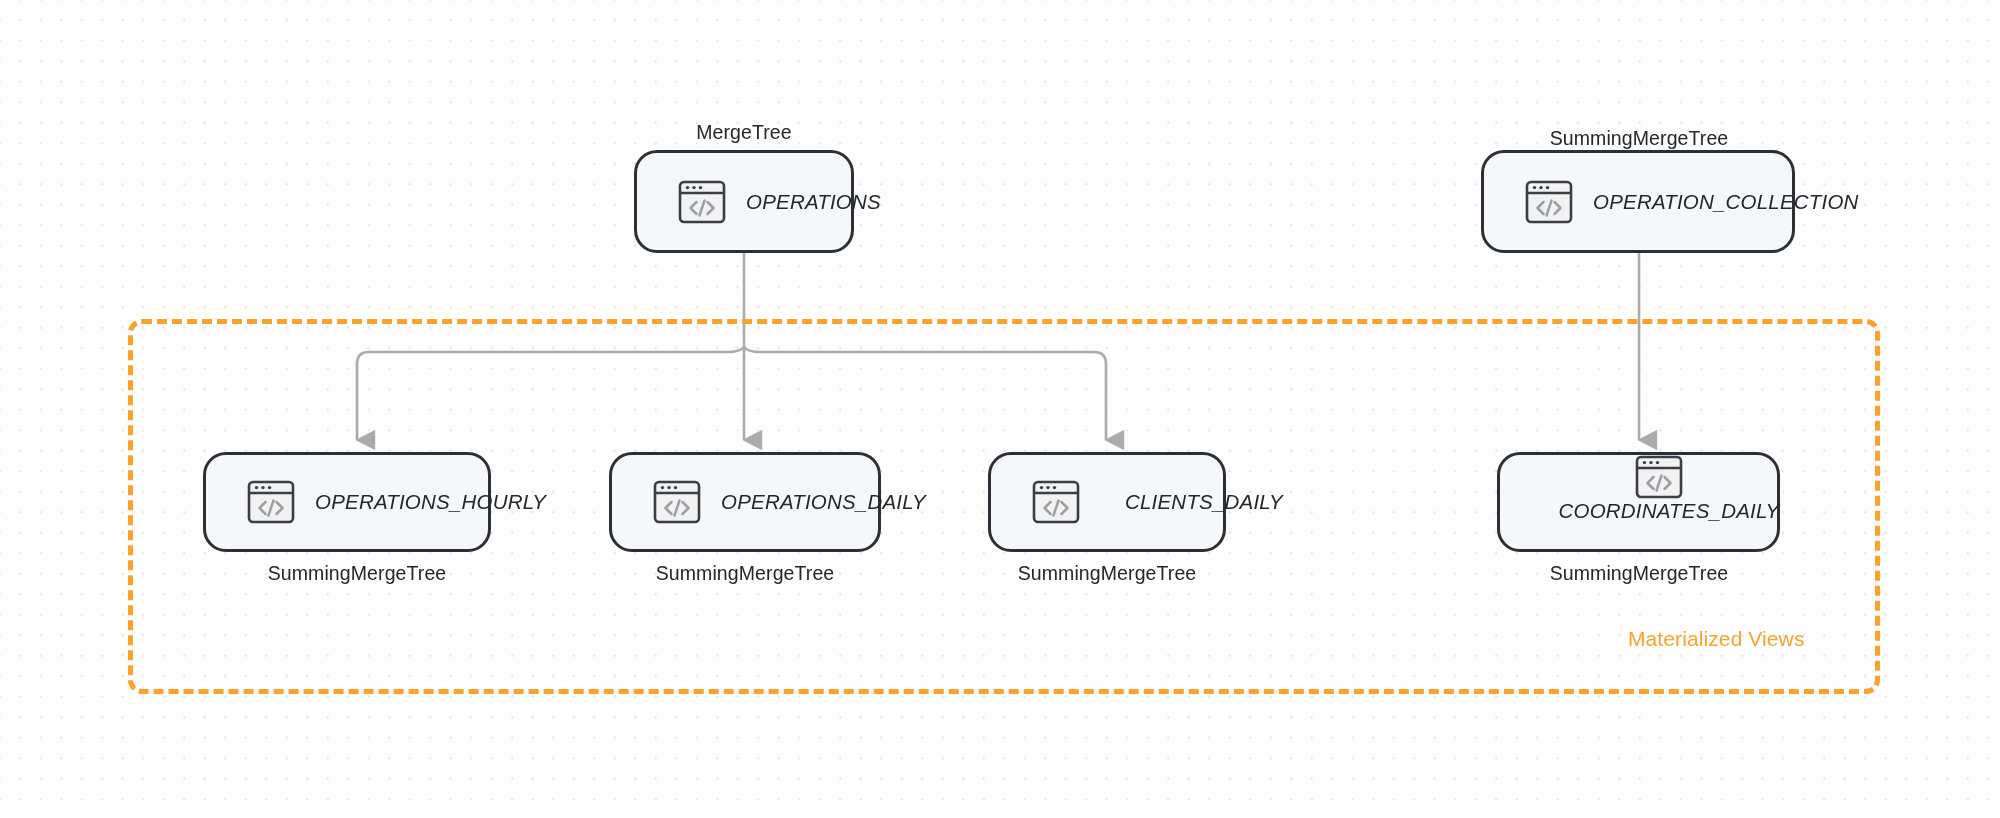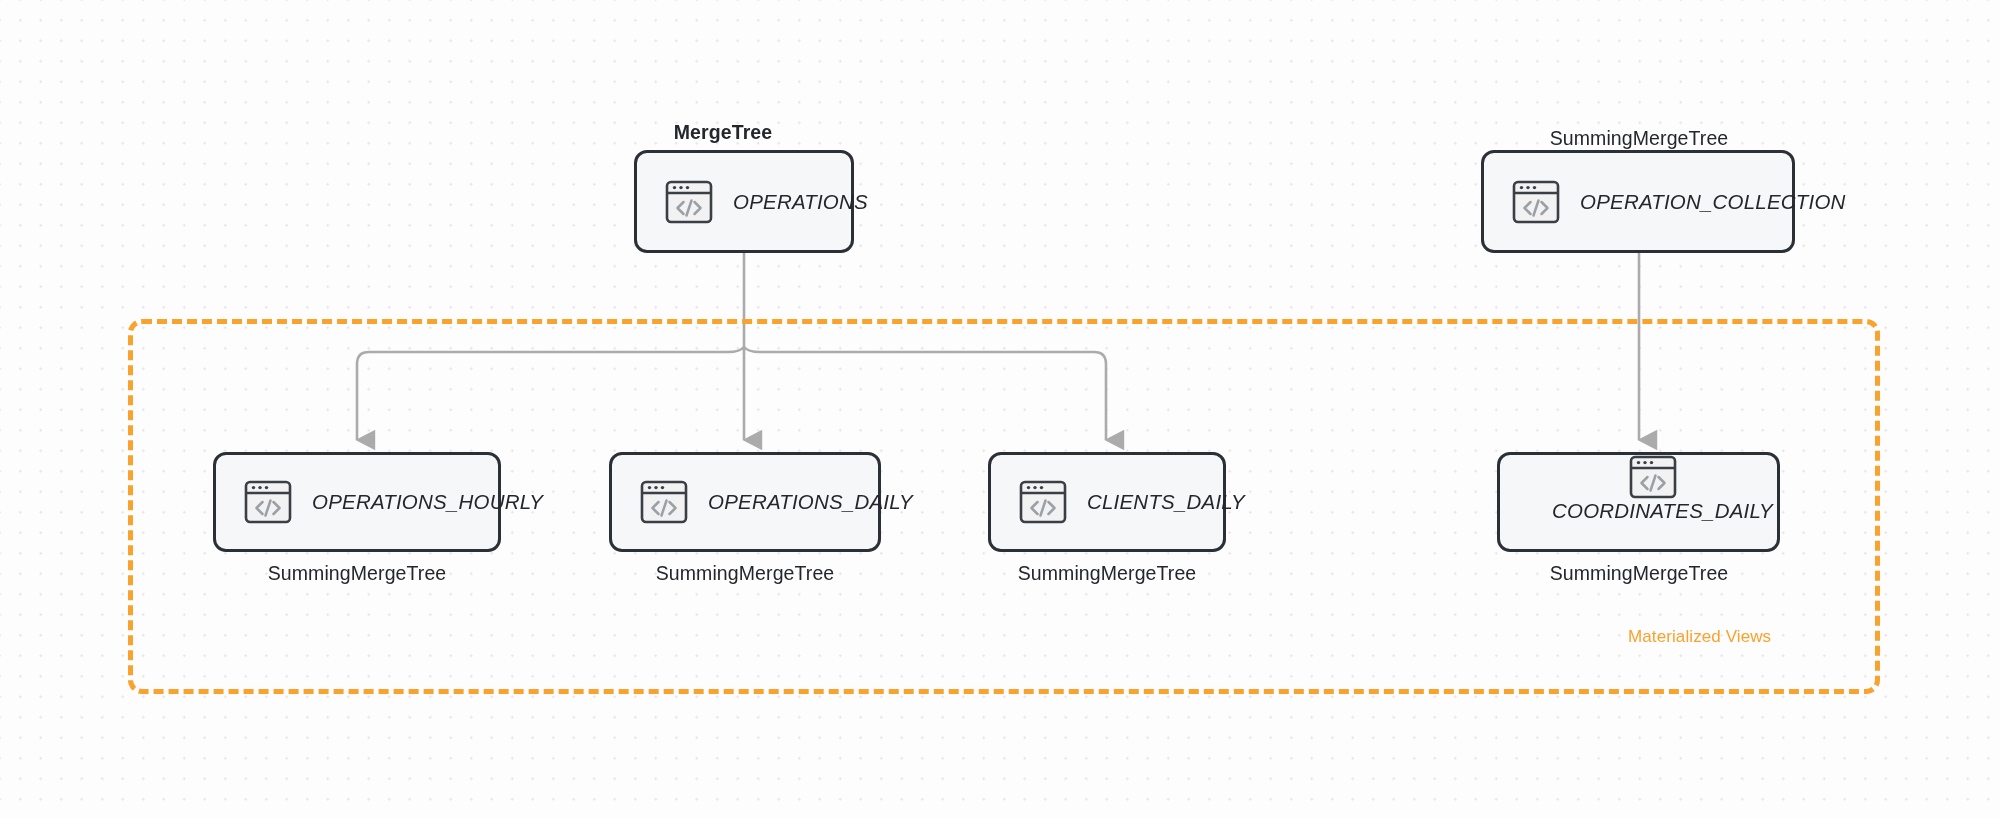--- a/index.html
+++ b/index.html
@@ -31,36 +31,36 @@
   
   .group-box {
     position: absolute;
     border: 5px dashed #f9a22e;
     border-radius: 14px;
     box-sizing: border-box;
   }
   .group-label {
     position: absolute;
     color: #f9a22e;
-    font-size: 17px;
+    font-size: 21px;
     font-weight: 400;
     white-space: nowrap;
     letter-spacing: 0.1px;
   }
 
   
   .node {
     position: absolute;
     box-sizing: border-box;
     background: #f6f7f8;
     border: 3.2px solid #2b3037;
-    border-radius: 13px;
+    border-radius: 23px;
     display: flex;
     align-items: center;
-    padding-left: 28px;
+    padding-left: 41px;
   }
   .node-label {
     font-style: italic;
     font-size: 20.5px;
     color: #23262b;
     white-space: nowrap;
     letter-spacing: 0.2px;
     margin-left: 20px;
   }
   .node-icon {
@@ -99,21 +99,21 @@
     <path d="M 744 347 L 744 440" fill="none" stroke="#ababab" stroke-width="2.6" marker-end="url(#arrowhead)"></path>
 
     <path d="M 744 347 Q 748 352 760 352 L 1094 352 Q 1106 352 1106 364 L 1106 440" fill="none" stroke="#ababab" stroke-width="2.6" marker-end="url(#arrowhead)"></path>
 
     <path d="M 1639 252 L 1639 440" fill="none" stroke="#ababab" stroke-width="2.6" marker-end="url(#arrowhead)"></path>
   </svg>
 
   <div class="group-box" style="left:128px; top:319px; width:1752px; height:375px;"></div>
   <div class="group-label" style="left:1628px; top:627px;">Materialized Views</div>
 
-  <div class="caption" style="left:623px; top:121px; width:200px;font-weight:bold;">MergeTree</div>
+  <div class="caption" style="left:644px; top:121px; width:200px;">MergeTree</div>
   <div class="caption" style="left:1499px; top:127px; width:280px;">SummingMergeTree</div>
 
   <div class="node" style="left:634px; top:150px; width:220px; height:103px;">
     <svg class="node-icon" viewBox="0 0 48 44" xmlns="http://www.w3.org/2000/svg">
       <rect x="2" y="2" width="44" height="40" rx="4" fill="#f2f2f2" stroke="#3a3f46" stroke-width="2.6"></rect>
       <path d="M 2 13 L 46 13" stroke="#3a3f46" stroke-width="2.4"></path>
       <circle cx="9.5" cy="7.6" r="1.7" fill="#3a3f46"></circle>
       <circle cx="16" cy="7.6" r="1.7" fill="#3a3f46"></circle>
       <circle cx="22.5" cy="7.6" r="1.7" fill="#3a3f46"></circle>
       <path d="M 18.5 22 L 12.5 28 L 18.5 34" fill="none" stroke="#9aa0a6" stroke-width="2.5" stroke-linecap="round" stroke-linejoin="round"></path>
@@ -130,21 +130,21 @@
       <circle cx="9.5" cy="7.6" r="1.7" fill="#3a3f46"></circle>
       <circle cx="16" cy="7.6" r="1.7" fill="#3a3f46"></circle>
       <circle cx="22.5" cy="7.6" r="1.7" fill="#3a3f46"></circle>
       <path d="M 18.5 22 L 12.5 28 L 18.5 34" fill="none" stroke="#9aa0a6" stroke-width="2.5" stroke-linecap="round" stroke-linejoin="round"></path>
       <path d="M 29.5 22 L 35.5 28 L 29.5 34" fill="none" stroke="#9aa0a6" stroke-width="2.5" stroke-linecap="round" stroke-linejoin="round"></path>
       <path d="M 26.5 20.5 L 21.5 35.5" fill="none" stroke="#9aa0a6" stroke-width="2.5" stroke-linecap="round"></path>
     </svg>
     <span class="node-label">OPERATION_COLLECTION</span>
   </div>
 
-  <div class="node" style="left:213px; top:452px; width:288px; height:100px;align-items:center;">
+  <div class="node" style="left:203px; top:452px; width:288px; height:100px;align-items:center;">
     <svg class="node-icon" viewBox="0 0 48 44" xmlns="http://www.w3.org/2000/svg">
       <rect x="2" y="2" width="44" height="40" rx="4" fill="#f2f2f2" stroke="#3a3f46" stroke-width="2.6"></rect>
       <path d="M 2 13 L 46 13" stroke="#3a3f46" stroke-width="2.4"></path>
       <circle cx="9.5" cy="7.6" r="1.7" fill="#3a3f46"></circle>
       <circle cx="16" cy="7.6" r="1.7" fill="#3a3f46"></circle>
       <circle cx="22.5" cy="7.6" r="1.7" fill="#3a3f46"></circle>
       <path d="M 18.5 22 L 12.5 28 L 18.5 34" fill="none" stroke="#9aa0a6" stroke-width="2.5" stroke-linecap="round" stroke-linejoin="round"></path>
       <path d="M 29.5 22 L 35.5 28 L 29.5 34" fill="none" stroke="#9aa0a6" stroke-width="2.5" stroke-linecap="round" stroke-linejoin="round"></path>
       <path d="M 26.5 20.5 L 21.5 35.5" fill="none" stroke="#9aa0a6" stroke-width="2.5" stroke-linecap="round"></path>
     </svg>
@@ -158,21 +158,21 @@
       <circle cx="9.5" cy="7.6" r="1.7" fill="#3a3f46"></circle>
       <circle cx="16" cy="7.6" r="1.7" fill="#3a3f46"></circle>
       <circle cx="22.5" cy="7.6" r="1.7" fill="#3a3f46"></circle>
       <path d="M 18.5 22 L 12.5 28 L 18.5 34" fill="none" stroke="#9aa0a6" stroke-width="2.5" stroke-linecap="round" stroke-linejoin="round"></path>
       <path d="M 29.5 22 L 35.5 28 L 29.5 34" fill="none" stroke="#9aa0a6" stroke-width="2.5" stroke-linecap="round" stroke-linejoin="round"></path>
       <path d="M 26.5 20.5 L 21.5 35.5" fill="none" stroke="#9aa0a6" stroke-width="2.5" stroke-linecap="round"></path>
     </svg>
     <span class="node-label">OPERATIONS_DAILY</span>
   </div>
 
-  <div class="node" style="left:988px; top:452px; width:238px; height:100px;">
+  <div class="node" style="left:988px; top:452px; width:238px; height:100px;gap:25px;">
     <svg class="node-icon" viewBox="0 0 48 44" xmlns="http://www.w3.org/2000/svg">
       <rect x="2" y="2" width="44" height="40" rx="4" fill="#f2f2f2" stroke="#3a3f46" stroke-width="2.6"></rect>
       <path d="M 2 13 L 46 13" stroke="#3a3f46" stroke-width="2.4"></path>
       <circle cx="9.5" cy="7.6" r="1.7" fill="#3a3f46"></circle>
       <circle cx="16" cy="7.6" r="1.7" fill="#3a3f46"></circle>
       <circle cx="22.5" cy="7.6" r="1.7" fill="#3a3f46"></circle>
       <path d="M 18.5 22 L 12.5 28 L 18.5 34" fill="none" stroke="#9aa0a6" stroke-width="2.5" stroke-linecap="round" stroke-linejoin="round"></path>
       <path d="M 29.5 22 L 35.5 28 L 29.5 34" fill="none" stroke="#9aa0a6" stroke-width="2.5" stroke-linecap="round" stroke-linejoin="round"></path>
       <path d="M 26.5 20.5 L 21.5 35.5" fill="none" stroke="#9aa0a6" stroke-width="2.5" stroke-linecap="round"></path>
     </svg>

